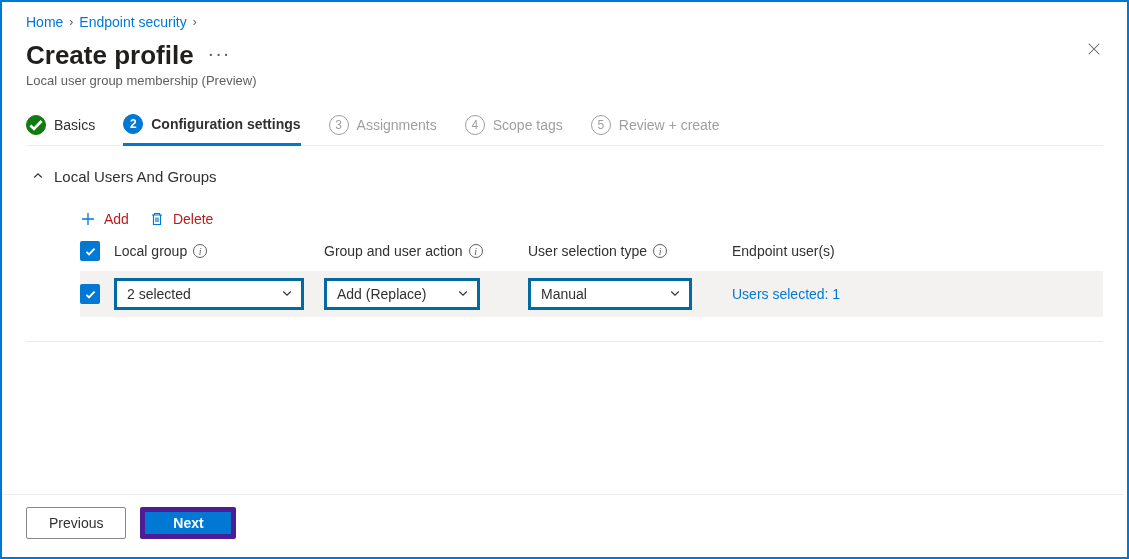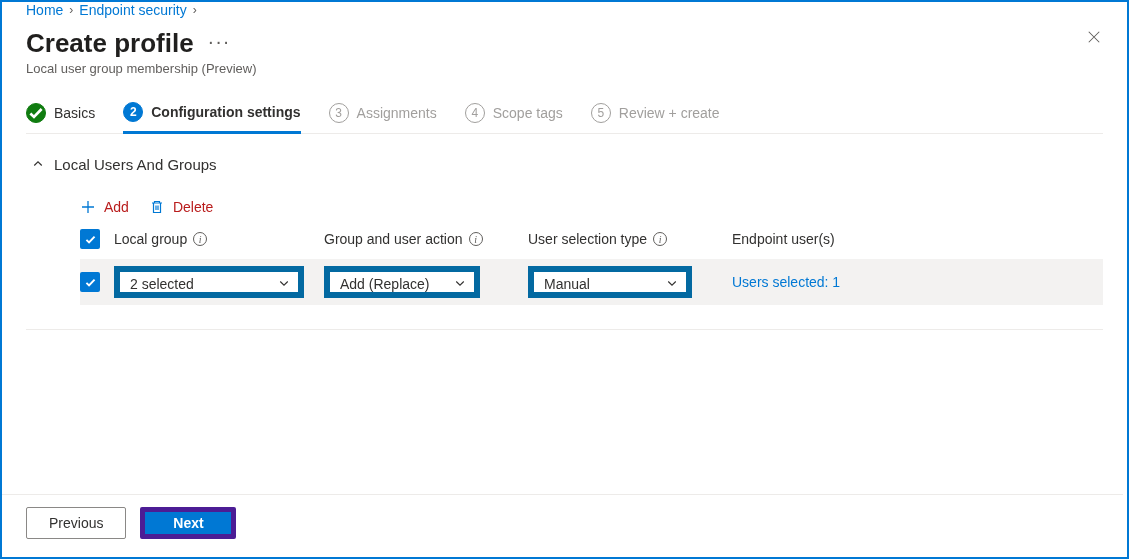--- a/index.html
+++ b/index.html
@@ -7,21 +7,21 @@
       font-family: "Segoe UI", -apple-system, sans-serif;
       font-size: 14px;
       color: #323130;
       background: #fff;
       width: 1129px;
       height: 559px;
       border: 2px solid #0078d4;
       position: relative;
       padding: 0;
     }
-    .content-wrap { padding: 0 24px 0 24px; }
+    .content-wrap { padding: 12px 24px 0 24px; }
 
     
     .breadcrumb { display: flex; align-items: center; gap: 6px; font-size: 14px; margin-bottom: 10px; }
     .breadcrumb a { color: #0078d4; text-decoration: none; }
     .breadcrumb .chev { color: #605e5c; font-size: 12px; }
 
     
     .header-row { display: flex; align-items: flex-start; justify-content: space-between; }
     .title-block h1 { font-size: 26px; font-weight: 600; color: #201f1e; display: inline-block; }
     .title-block .ellipsis { color: #605e5c; font-size: 20px; margin-left: 10px; letter-spacing: 1px; position: relative; top: -4px;}
@@ -67,22 +67,22 @@
 
     
     .trow { display:flex; align-items:center; margin: 10px 0 0 54px; background:#f3f2f1; padding: 7px 0; }
     .checkbox {
       width: 20px; height: 20px; background:#0078d4; border-radius:2px;
       display:inline-flex; align-items:center; justify-content:center; cursor:pointer;
     }
     .checkbox svg { width:13px; height:13px; color:#fff; }
 
     .select {
-      border:6px solid #0369a1; background:#fff; height:32px;
-      display:flex; align-items:flex-end; justify-content:space-between;
+      border:3px solid #0369a1; background:#fff; height:32px;
+      display:flex; align-items:center; justify-content:space-between;
       padding: 0 8px 0 10px; cursor:pointer; font-size:14px; color:#323130;
       margin-right: 10px;
     }
     .col1 .select { width: 190px; }
     .col2 .select { width: 156px; }
     .col3 .select { width: 164px; }
     .select .caret svg { width:12px; height:12px; color:#323130; }
 
     .link { color:#0078d4; cursor:pointer; font-size:14px; }
 

